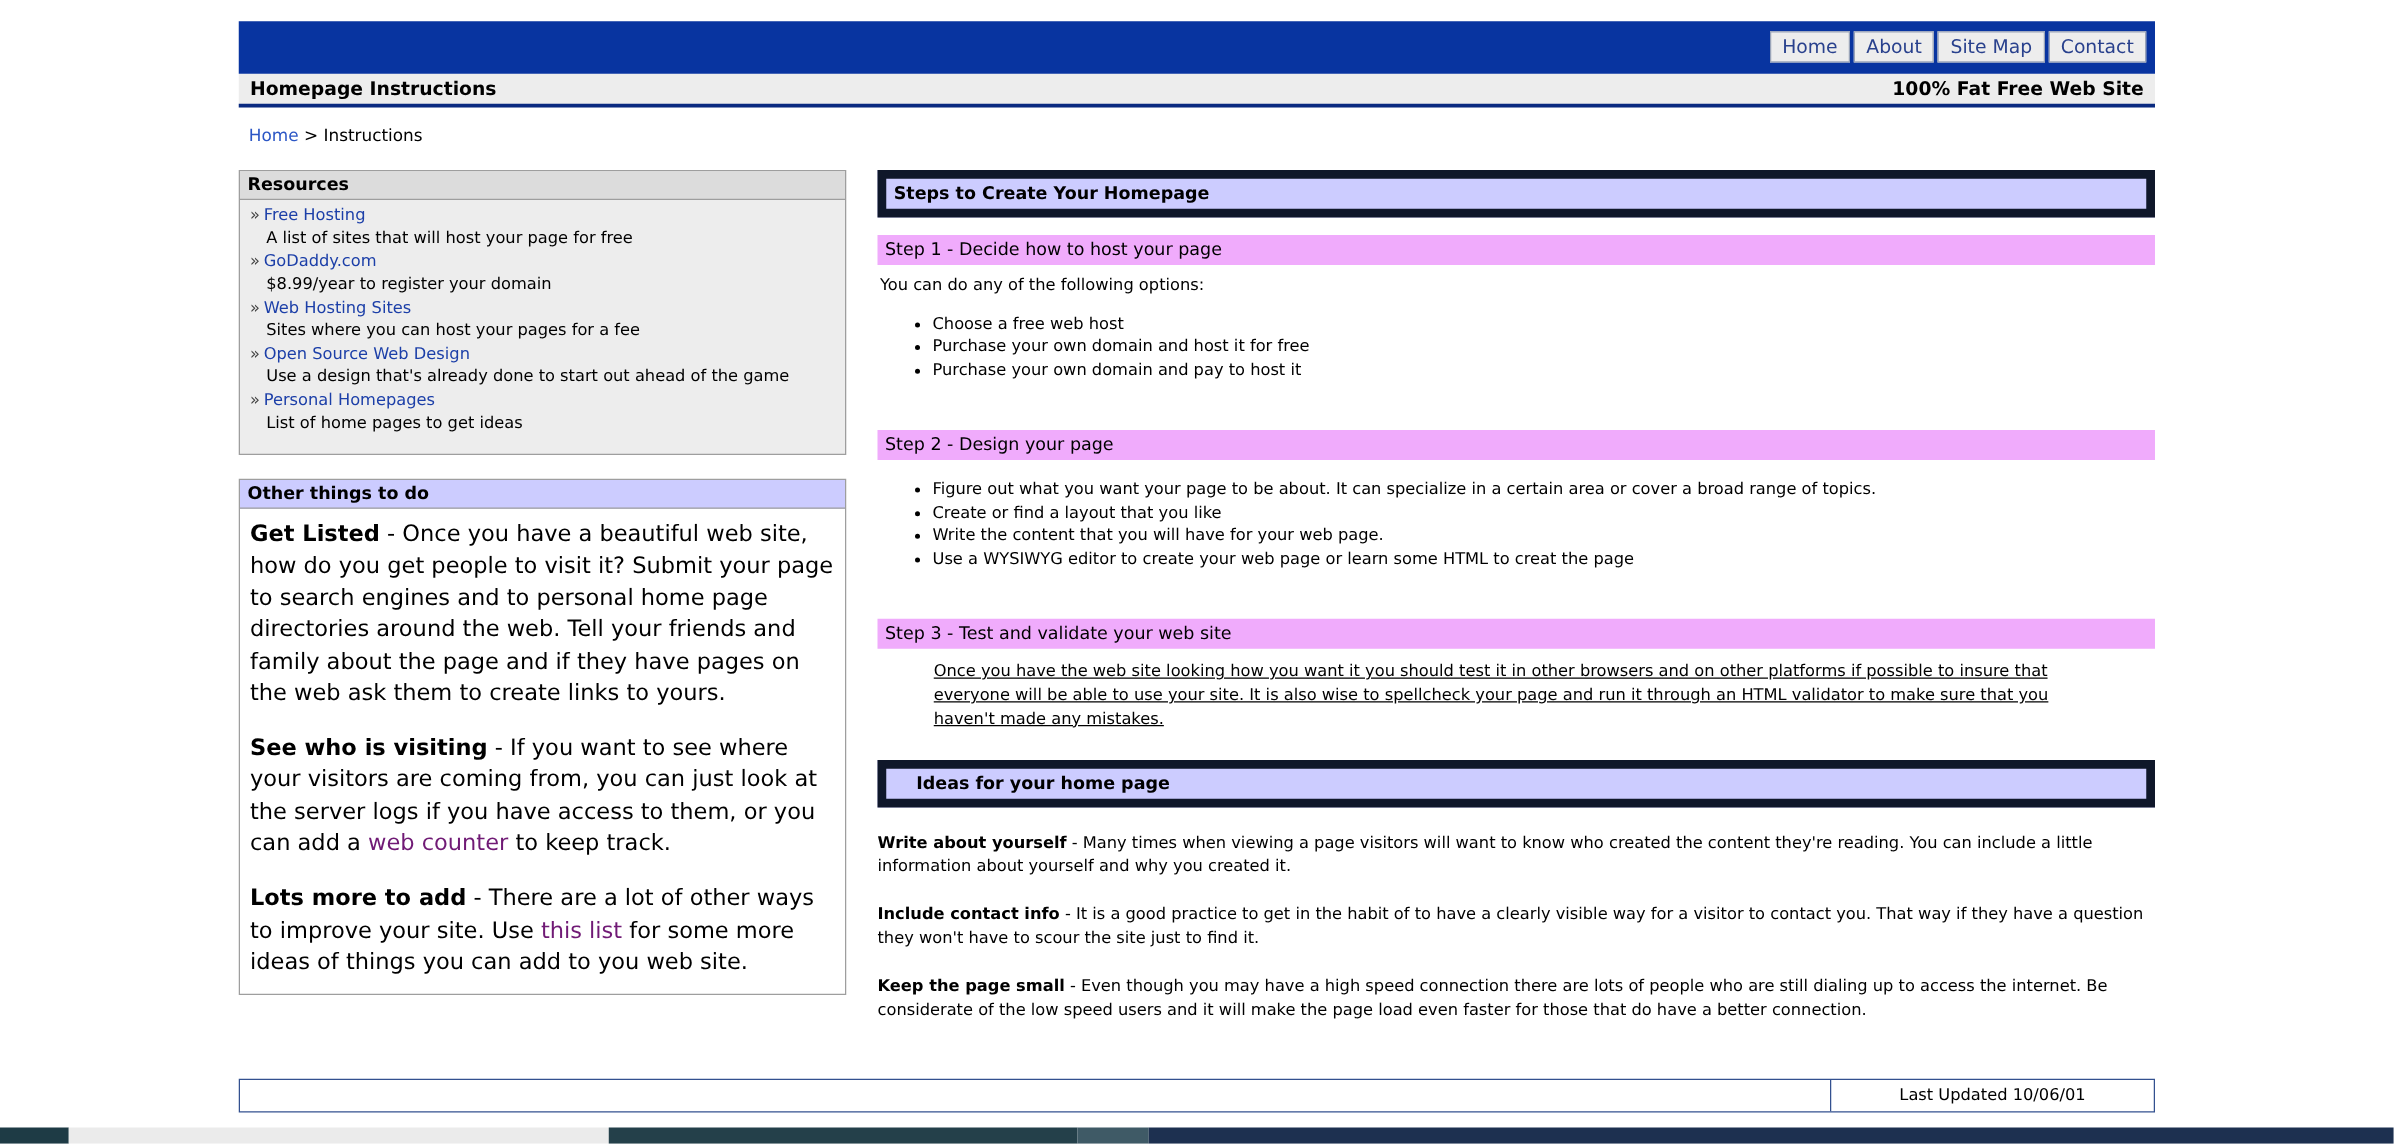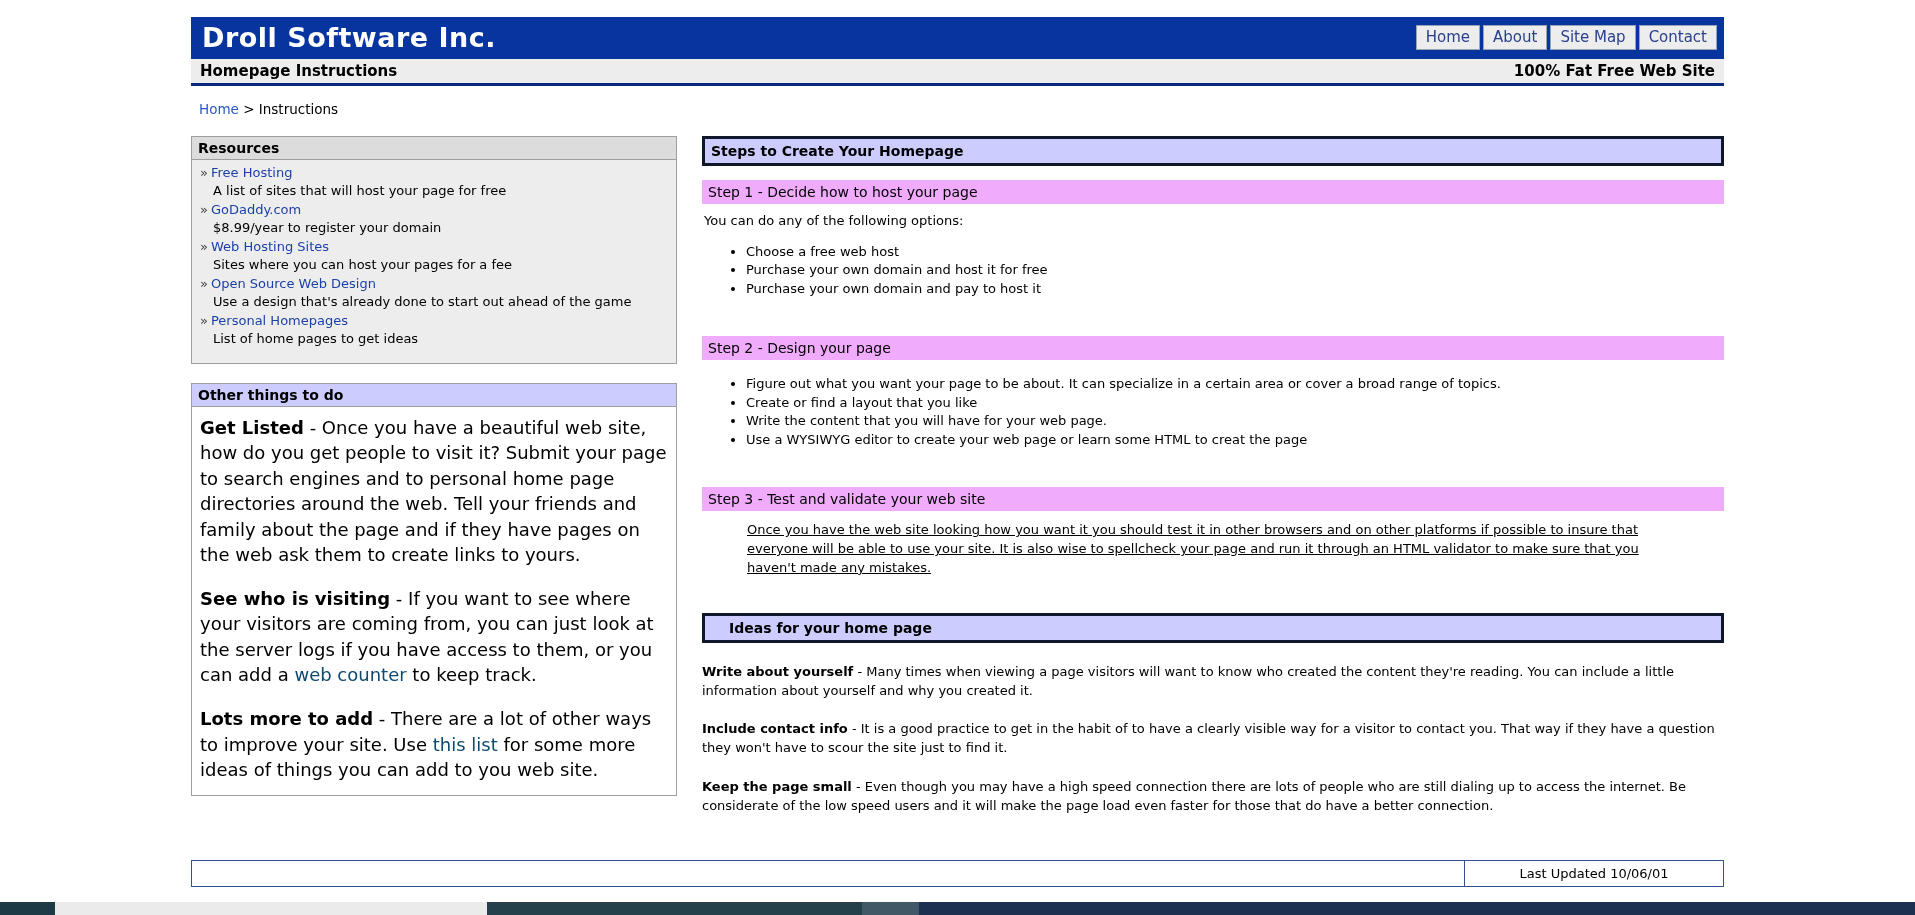--- a/index.html
+++ b/index.html
@@ -57,41 +57,41 @@
   .res-item .linkline a {
     color: #1c3fa8; font-weight: normal; text-decoration: none; cursor: pointer; font-size: 13px;
   }
   .res-item .bullet { color: #444; margin-right: 3px; }
   .res-item .desc { margin-left: 13px; }
 
   .other-body { padding: 8px 8px 12px 8px; font-size: 18px; line-height: 1.42; }
   .other-body p { margin-bottom: 18px; }
   .other-body p:last-child { margin-bottom: 0; }
   .other-body b { font-weight: bold; }
-  .other-body a { color: #0c4a6e; text-decoration: none; cursor: pointer; }
+  .other-body a { color: #701a75; text-decoration: none; cursor: pointer; }
 
   
   .banner {
-    background: #ccccff; border: 3px solid #0f172a;
+    background: #ccccff; border: 7px solid #0f172a;
     font-weight: bold; font-size: 14px; padding: 4px 6px;
   }
   .stephead {
     background: #f0abfc; font-weight: normal; font-size: 14px;
     padding: 4px 6px; margin-top: 14px;
   }
   .stephead.gap { margin-top: 38px; }
   .main p.intro { font-size: 13px; margin: 9px 0 0 2px; }
   .main ul { margin: 15px 0 0 44px; font-size: 13px; line-height: 1.42; }
   .main ul li { margin: 0; }
   .indent-para {
     font-size: 13px; line-height: 1.45;
     margin: 10px 75px 0 45px;
     text-decoration: underline;
   }
-  .ideas-banner { margin-top: 35px; padding-left: 24px; }
+  .ideas-banner { margin-top: 22px; padding-left: 24px; }
   .idea-para { font-size: 13px; line-height: 1.45; margin-top: 20px; }
   .idea-para b { font-weight: bold; }
   .idea-para:first-of-type { margin-top: 22px; }
 
   
   .footer {
     margin-top: 44px; border: 1px solid #33508f;
     display: flex; height: 27px; font-size: 13px;
   }
   .footer .f-main {
@@ -108,21 +108,20 @@
     display: flex;
   }
   .taskbar div { height: 100%; }
 </style>
 </head>
 <body>
 
 <div class="page">
 
   <div class="masthead">
-    <div class="site-title">Droll Software Inc.</div>
     <div class="nav">
       <button class="nav-btn">Home</button>
       <button class="nav-btn">About</button>
       <button class="nav-btn">Site Map</button>
       <button class="nav-btn">Contact</button>
     </div>
   </div>
   <div class="subbar">
     <span class="left">Homepage Instructions</span>
     <span class="right">100% Fat Free Web Site</span>

